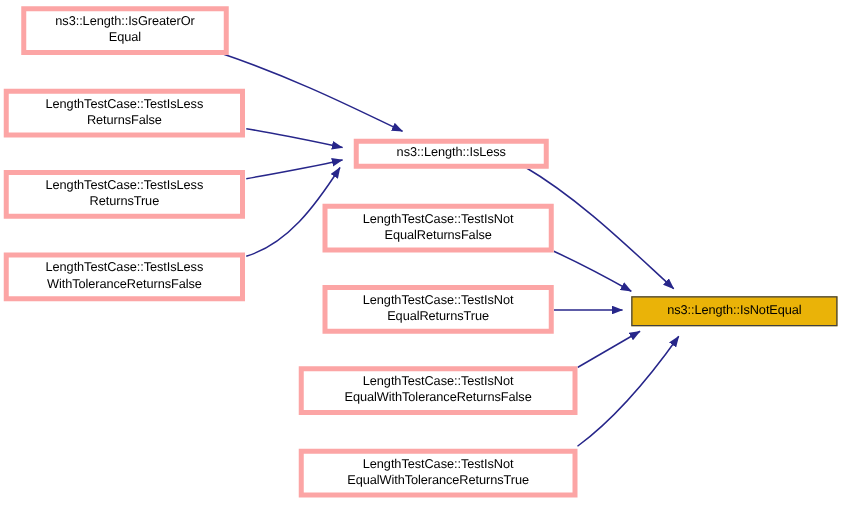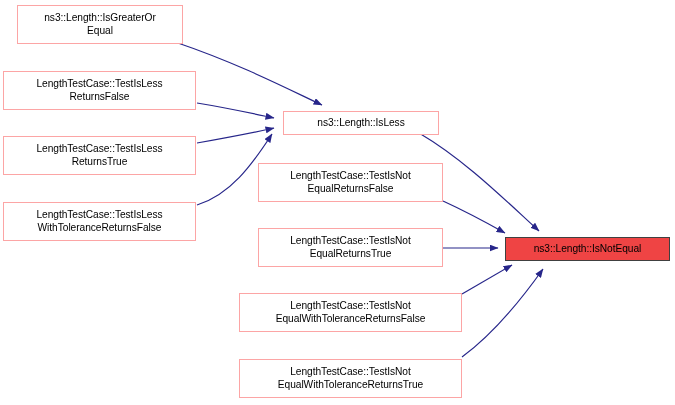--- a/index.html
+++ b/index.html
@@ -22,34 +22,34 @@
     position: absolute;
     left: 0;
     top: 0;
     width: 675px;
     height: 405px;
     pointer-events: none;
   }
   .node {
     position: absolute;
     box-sizing: border-box;
-    border: 1px solid #fca5a5;
+    border: 4px solid #fca5a5;
     background: #ffffff;
     color: #000000;
     font-size: 10.2px;
     line-height: 12.3px;
     text-align: center;
     display: flex;
     align-items: center;
     justify-content: center;
     white-space: pre-line;
     letter-spacing: -0.05px;
   }
   .node.highlight {
-    background: #ef4444;
+    background: #eab308;
     border: 1px solid #404040;
     justify-content: center;
   }
   .node-label {
     display: block;
     width: 100%;
     white-space: pre-line;
   }
 </style>
 </head>

